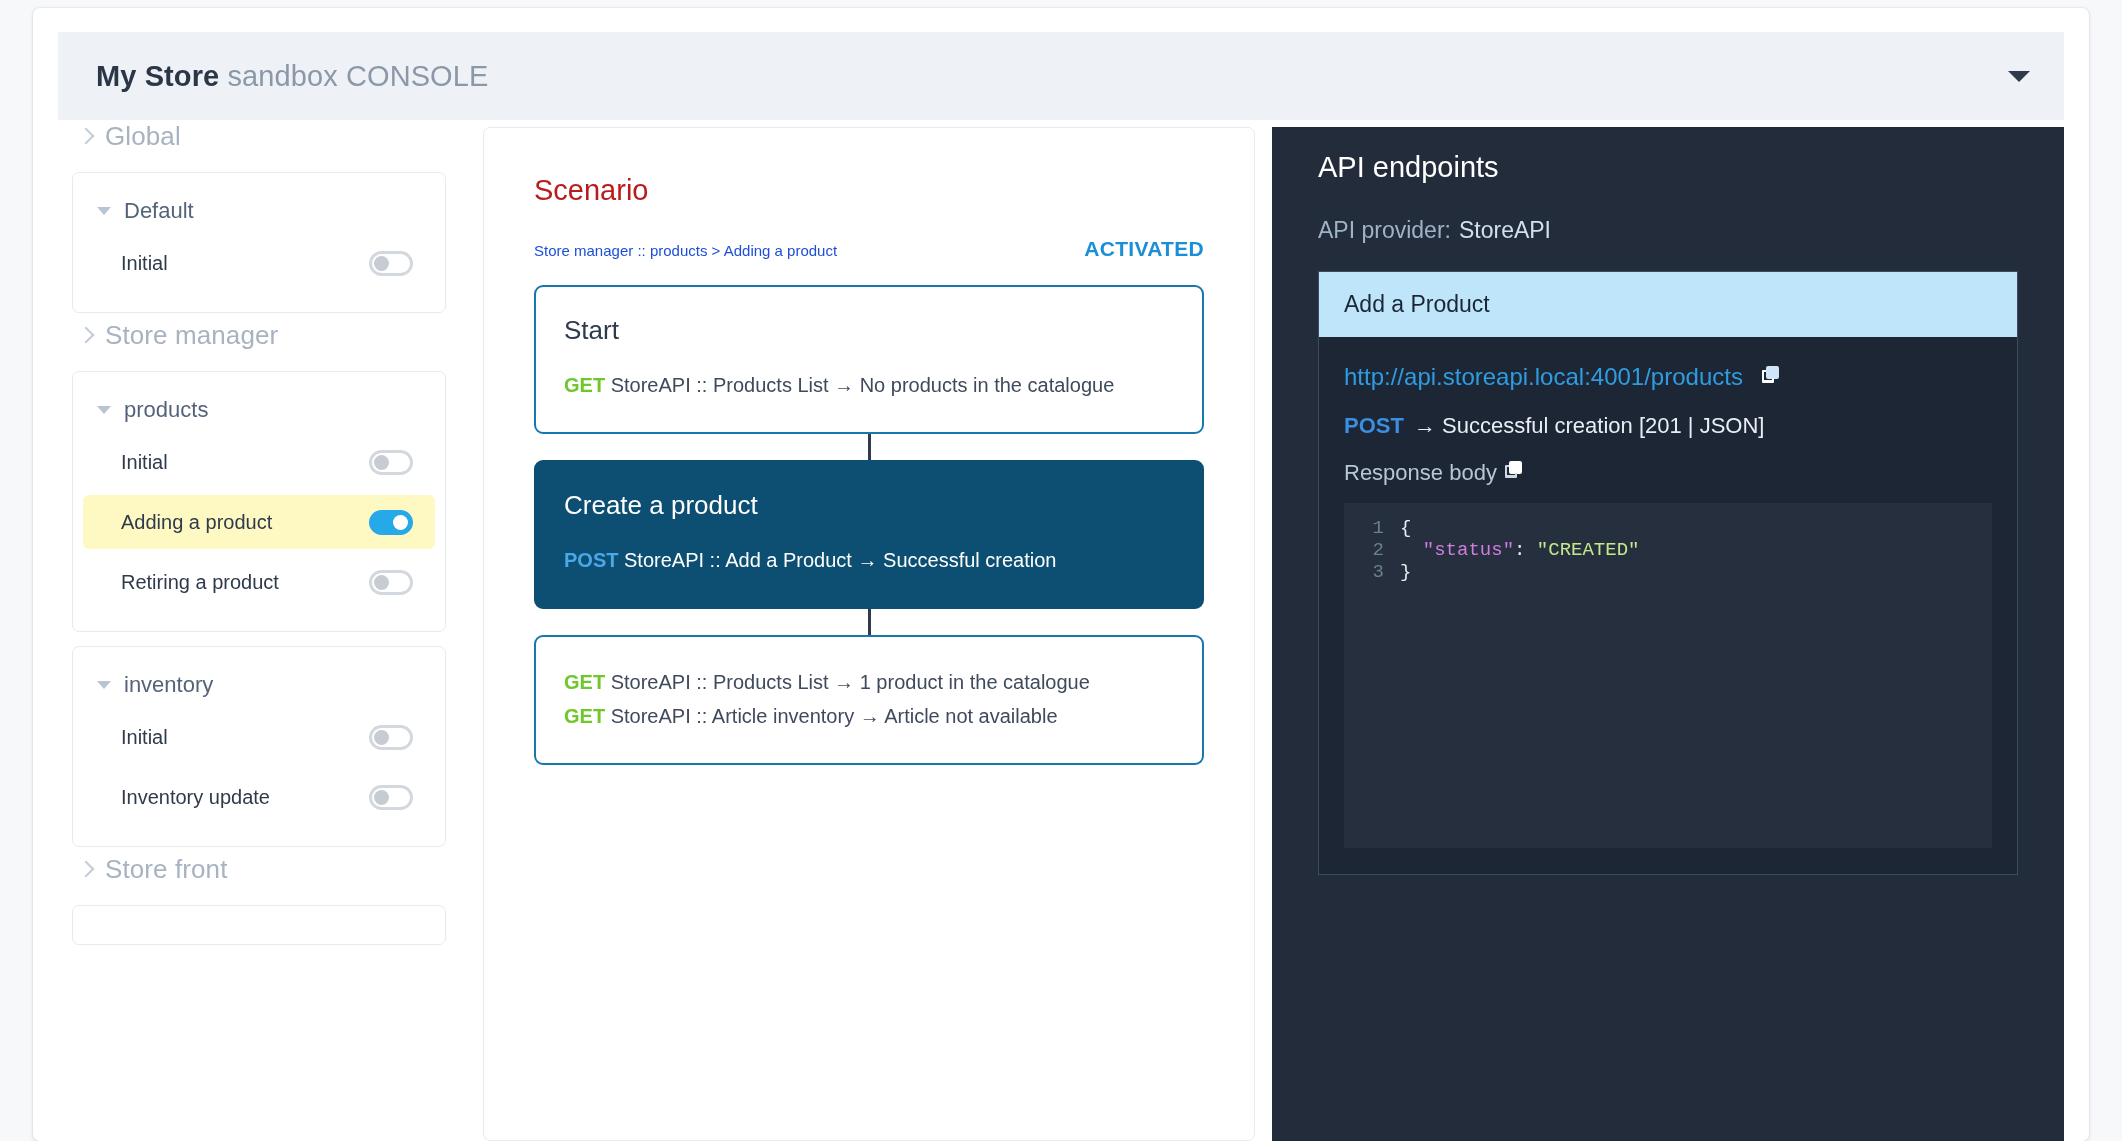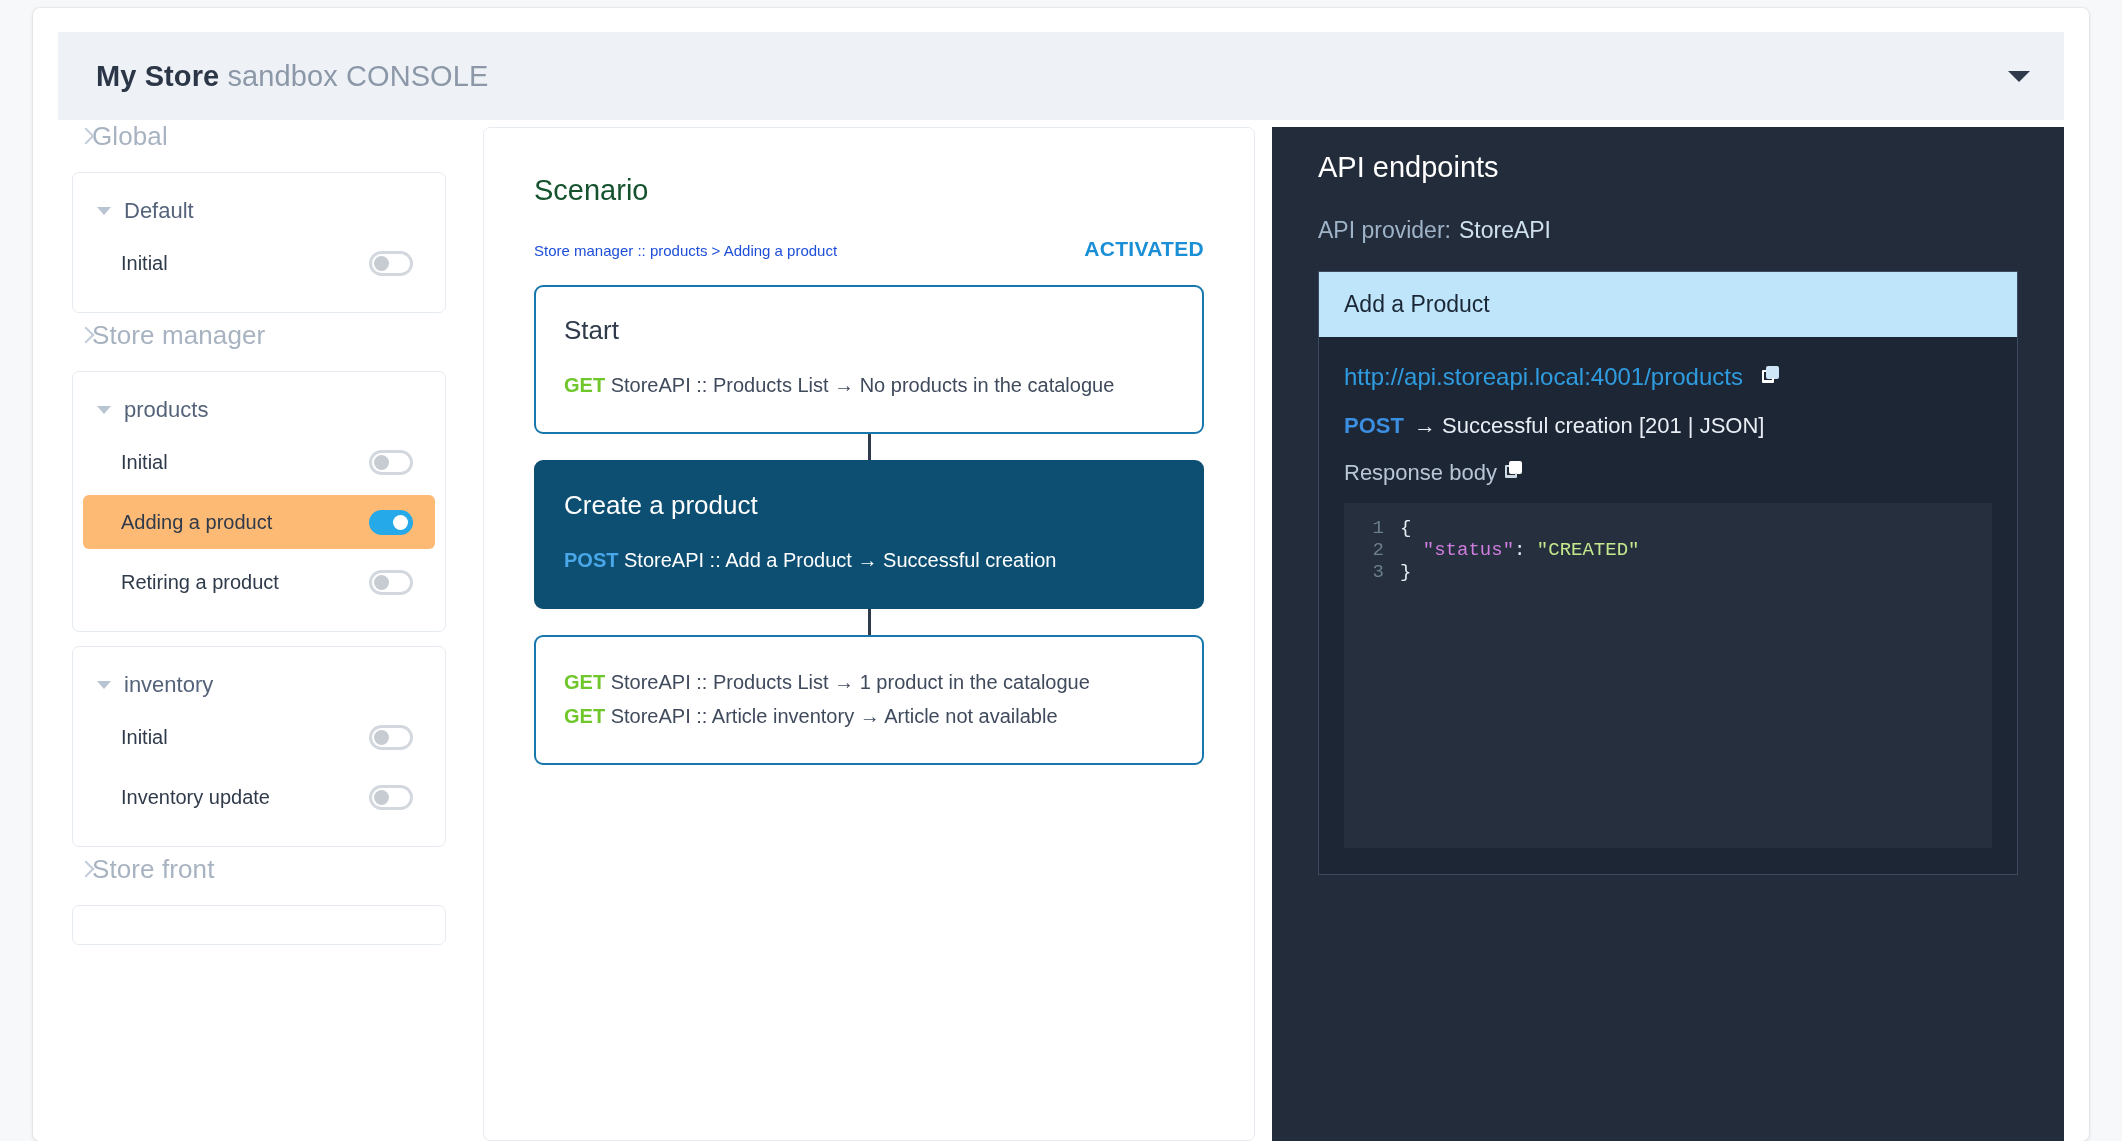--- a/index.html
+++ b/index.html
@@ -70,20 +70,21 @@
     position: absolute;
     left: 25px;
     top: 0;
     width: 420px;
     height: 1027px;
     overflow: hidden;
   }
   .sec-header {
     display: flex;
     align-items: center;
+    gap: 13px;
     padding: 0 0 0 22px;
     height: 44px;
     cursor: pointer;
   }
   .sec-chevron {
     width: 12px; height: 12px;
     border-right: 2px solid #c3ccd8;
     border-bottom: 2px solid #c3ccd8;
     transform: rotate(-45deg);
     flex: 0 0 auto;
@@ -126,21 +127,21 @@
   .scen-row {
     display: flex;
     align-items: center;
     justify-content: space-between;
     padding: 11px 22px 11px 38px;
     min-height: 54px;
     border-radius: 6px;
     margin: 6px 10px 0 10px;
     cursor: pointer;
   }
-  .scen-row.selected { background: #fdba74; }
+  .scen-row.selected { background: #fef9c3; }
   .scen-label {
     font-size: 20px;
     color: #2f3a4a;
     line-height: 27px;
     max-width: 210px;
   }
 
   
   .toggle {
     flex: 0 0 auto;
@@ -177,21 +178,21 @@
     top: 13px;
     width: 772px;
     height: 1014px;
     border: 1px solid #e6ebf1;
     border-radius: 7px;
     background: #ffffff;
     padding: 46px 50px 0 50px;
   }
   .scenario-title {
     font-size: 29px;
-    color: #14532d;
+    color: #b91c1c;
   }
   .scenario-subrow {
     display: flex;
     align-items: baseline;
     justify-content: space-between;
     margin-top: 30px;
     margin-bottom: 24px;
   }
   .breadcrumb {
     font-size: 15px;

